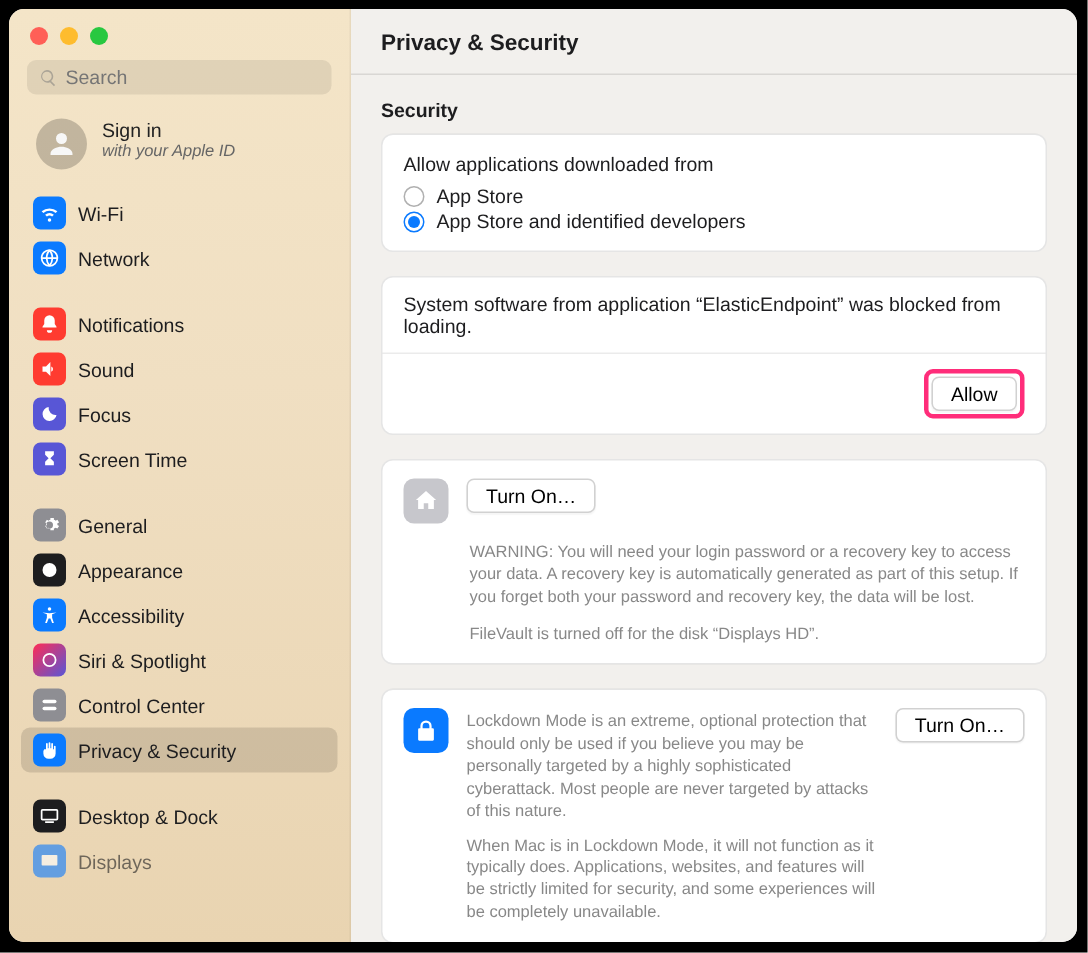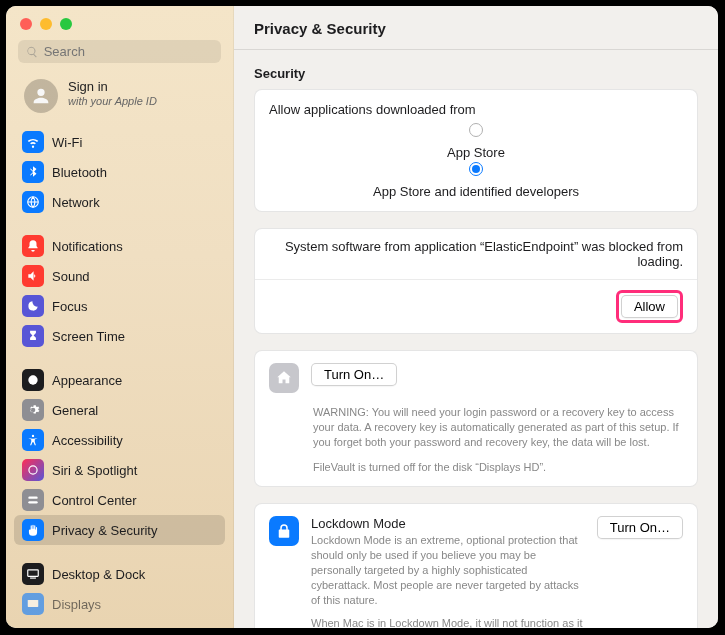--- a/index.html
+++ b/index.html
@@ -105,25 +105,25 @@
   overflow:hidden;
 }
 .sec-heading { font-size:13px; font-weight:700; margin-bottom:8px; }
 .card {
   background:#fff;
   border:1px solid rgba(0,0,0,0.1);
   border-radius:8px;
   margin-bottom:16px;
   font-size:13px;
 }
-.card-inner { padding: 10px 14px; text-align: right; }
+.card-inner { padding: 10px 14px; }
 .card-row { padding:10px 14px; border-top:1px solid rgba(0,0,0,0.08); display:flex; justify-content:flex-end; }
 .card-top { padding:12px 14px 4px 14px; }
 .label-line { margin-bottom:6px; }
-.radio-row { display:flex; align-items:center; gap:8px; margin:2px 0;flex-direction:column; }
+.radio-row { display:flex; align-items:center; gap:8px; margin:2px 0; }
 .radio {
   width:14px; height:14px; border-radius:50%;
   border:1px solid #b0b0b0; background:#fff;
   position:relative; flex-shrink:0;
 }
 .radio.checked { border-color:#0a7aff; }
 .radio.checked::after {
   content:""; position:absolute; inset:2px;
   border-radius:50%; background:#0a7aff;
 }
@@ -195,28 +195,20 @@
           <span class="nav-icon" style="background:#0a7aff">
               <svg viewBox="0 0 24 24">
                 <path d="M12 18a2 2 0 100 4 2 2 0 000-4zm-5-4a8 8 0 0110 0l-2 2a5 5 0 00-6 0zm-4-4a14 14 0 0118 0l-2 2a11 11 0 00-14 0z"></path>
               </svg>
             </span>
           <span>Wi-Fi</span>
         </div>
         <div class="nav-item">
           <span class="nav-icon" style="background:#0a7aff">
               <svg viewBox="0 0 24 24">
-                <path d="M12 2l6 5-4 4 4 4-6 5V14l-4 4-1-1 5-5-5-5 1-1 4 4z"></path>
-              </svg>
-            </span>
-          <span>Bluetooth</span>
-        </div>
-        <div class="nav-item">
-          <span class="nav-icon" style="background:#0a7aff">
-              <svg viewBox="0 0 24 24">
                 <circle cx="12" cy="12" r="9" fill="none" stroke="#fff" stroke-width="2"></circle>
                 <path d="M3 12h18M12 3a14 14 0 010 18M12 3a14 14 0 000 18" fill="none" stroke="#fff" stroke-width="2"></path>
               </svg>
             </span>
           <span>Network</span>
         </div>
       </div>
 
       <div class="nav-group">
         <div class="nav-item">
@@ -248,35 +240,35 @@
               <svg viewBox="0 0 24 24">
                 <path d="M7 3h10v4l-4 4 4 4v4H7v-4l4-4-4-4V3z"></path>
               </svg>
             </span>
           <span>Screen Time</span>
         </div>
       </div>
 
       <div class="nav-group">
         <div class="nav-item">
+          <span class="nav-icon" style="background:#8e8e93">
+              <svg viewBox="0 0 24 24">
+                <path d="M12 8a4 4 0 100 8 4 4 0 000-8zm9 4l2 1-2 3-2-1a7 7 0 01-2 1l0 2h-4l0-2a7 7 0 01-2-1l-2 1-2-3 2-1a7 7 0 010-2l-2-1 2-3 2 1a7 7 0 012-1l0-2h4l0 2a7 7 0 012 1l2-1 2 3-2 1a7 7 0 010 2z"></path>
+              </svg>
+            </span>
+          <span>General</span>
+        </div>
+        <div class="nav-item">
           <span class="nav-icon" style="background:#1d1d1f">
               <svg viewBox="0 0 24 24">
                 <circle cx="12" cy="12" r="8"></circle>
                 <path d="M12 4v16" stroke="#fff" stroke-width="1"></path>
               </svg>
             </span>
           <span>Appearance</span>
-        </div>
-        <div class="nav-item">
-          <span class="nav-icon" style="background:#8e8e93">
-              <svg viewBox="0 0 24 24">
-                <path d="M12 8a4 4 0 100 8 4 4 0 000-8zm9 4l2 1-2 3-2-1a7 7 0 01-2 1l0 2h-4l0-2a7 7 0 01-2-1l-2 1-2-3 2-1a7 7 0 010-2l-2-1 2-3 2 1a7 7 0 012-1l0-2h4l0 2a7 7 0 012 1l2-1 2 3-2 1a7 7 0 010 2z"></path>
-              </svg>
-            </span>
-          <span>General</span>
         </div>
         <div class="nav-item">
           <span class="nav-icon" style="background:#0a7aff">
               <svg viewBox="0 0 24 24">
                 <circle cx="12" cy="5" r="2"></circle>
                 <path d="M4 9l8 1 8-1-5 2v4l2 6h-2l-2-5h-2l-2 5H7l2-6v-4z"></path>
               </svg>
             </span>
           <span>Accessibility</span>
         </div>
@@ -377,21 +369,20 @@
       </div>
 
       <div class="card">
         <div class="feature">
           <div class="feature-icon" style="background:#0a7aff">
             <svg viewBox="0 0 24 24">
                 <path d="M7 10V8a5 5 0 0110 0v2h1a1 1 0 011 1v9a1 1 0 01-1 1H6a1 1 0 01-1-1v-9a1 1 0 011-1h1zm2 0h6V8a3 3 0 00-6 0v2z"></path>
               </svg>
           </div>
           <div class="feature-body">
-            <div class="feature-title">Lockdown Mode</div>
             <div class="feature-desc">Lockdown Mode is an extreme, optional protection that should only be used if you believe you may be personally targeted by a highly sophisticated cyberattack. Most people are never targeted by attacks of this nature.</div>
             <div class="feature-desc" style="margin-top:8px">When Mac is in Lockdown Mode, it will not function as it typically does. Applications, websites, and features will be strictly limited for security, and some experiences will be completely unavailable.</div>
 
           </div>
           <div class="feature-action">
             <button class="btn">Turn On…</button>
           </div>
         </div>
       </div>
 

